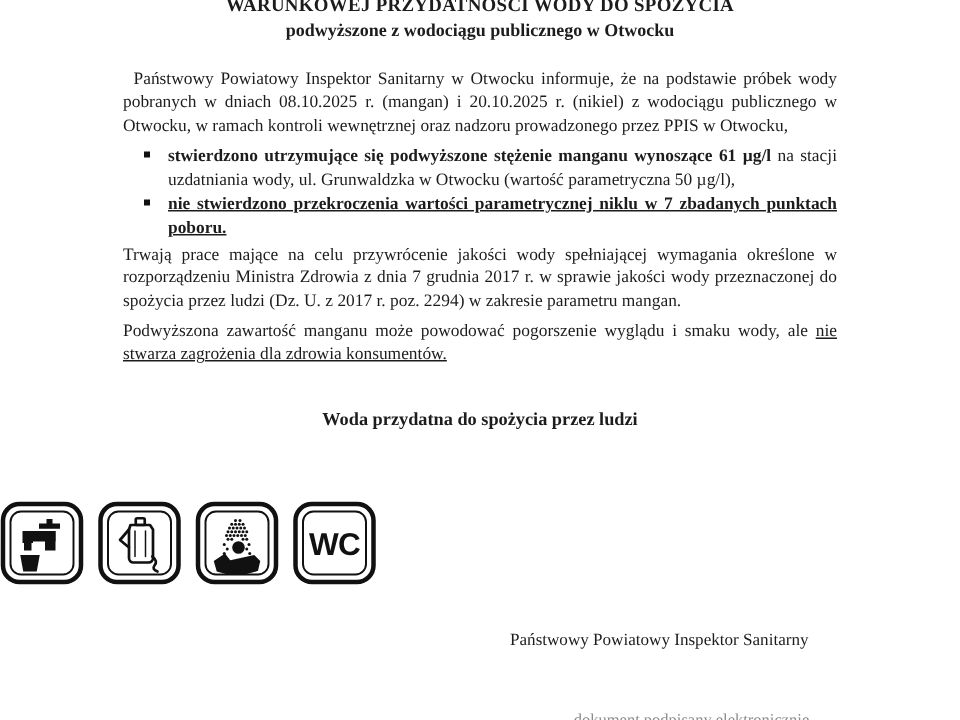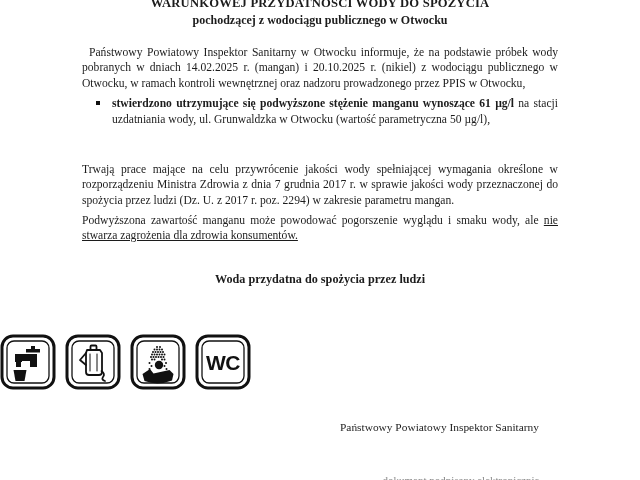--- a/index.html
+++ b/index.html
@@ -26,28 +26,32 @@
   .icon-box{width:56px;height:56px;}
   .signature{top:418px;left:340px;width:242px;font-size:11.4px;line-height:18.5px;}
   .clipped-line{top:474px;left:340px;width:242px;text-align:center;font-size:11px;color:#8a8a8a;}
 </style>
 </head>
 <body>
 
 <div class="page">
 
   <div class="abs center title1">WARUNKOWEJ PRZYDATNOŚCI WODY DO SPOŻYCIA</div>
-  <div class="abs center title2">pochodzącej z wodociągu publicznego w Otwocku</div>
+  <div class="abs center title2">podwyższone z wodociągu publicznego w Otwocku</div>
 
-  <div class="abs para para1">Państwowy Powiatowy Inspektor Sanitarny w Otwocku informuje, że na podstawie próbek wody pobranych w dniach 14.02.2025 r. (mangan) i 20.10.2025 r. (nikiel) z wodociągu publicznego w Otwocku, w ramach kontroli wewnętrznej oraz nadzoru prowadzonego przez PPIS w Otwocku,</div>
+  <div class="abs para para1">Państwowy Powiatowy Inspektor Sanitarny w Otwocku informuje, że na podstawie próbek wody pobranych w dniach 08.10.2025 r. (mangan) i 20.10.2025 r. (nikiel) z wodociągu publicznego w Otwocku, w ramach kontroli wewnętrznej oraz nadzoru prowadzonego przez PPIS w Otwocku,</div>
 
   <div class="abs bullets">
     <div class="bullet-item">
       <span class="bullet-marker"></span>
       <span class="bold">stwierdzono utrzymujące się podwyższone stężenie manganu wynoszące 61 µg/l</span><span> na stacji uzdatniania wody, ul. Grunwaldzka w Otwocku (wartość parametryczna 50 µg/l),</span>
+    </div>
+    <div class="bullet-item">
+      <span class="bullet-marker"></span>
+      <span class="bold underline">nie stwierdzono przekroczenia wartości parametrycznej niklu w 7 zbadanych punktach poboru.</span>
     </div>
   </div>
 
   <div class="abs para para2">Trwają prace mające na celu przywrócenie jakości wody spełniającej wymagania określone w rozporządzeniu Ministra Zdrowia z dnia 7 grudnia 2017 r. w sprawie jakości wody przeznaczonej do spożycia przez ludzi (Dz. U. z 2017 r. poz. 2294) w zakresie parametru mangan.</div>
 
   <div class="abs center statement">Woda przydatna do spożycia przez ludzi</div>
 
   <div class="abs para para3">
     <span>Podwyższona zawartość manganu może powodować pogorszenie wyglądu i smaku wody, ale </span><span class="underline">nie stwarza zagrożenia dla zdrowia konsumentów.</span>
   </div>

